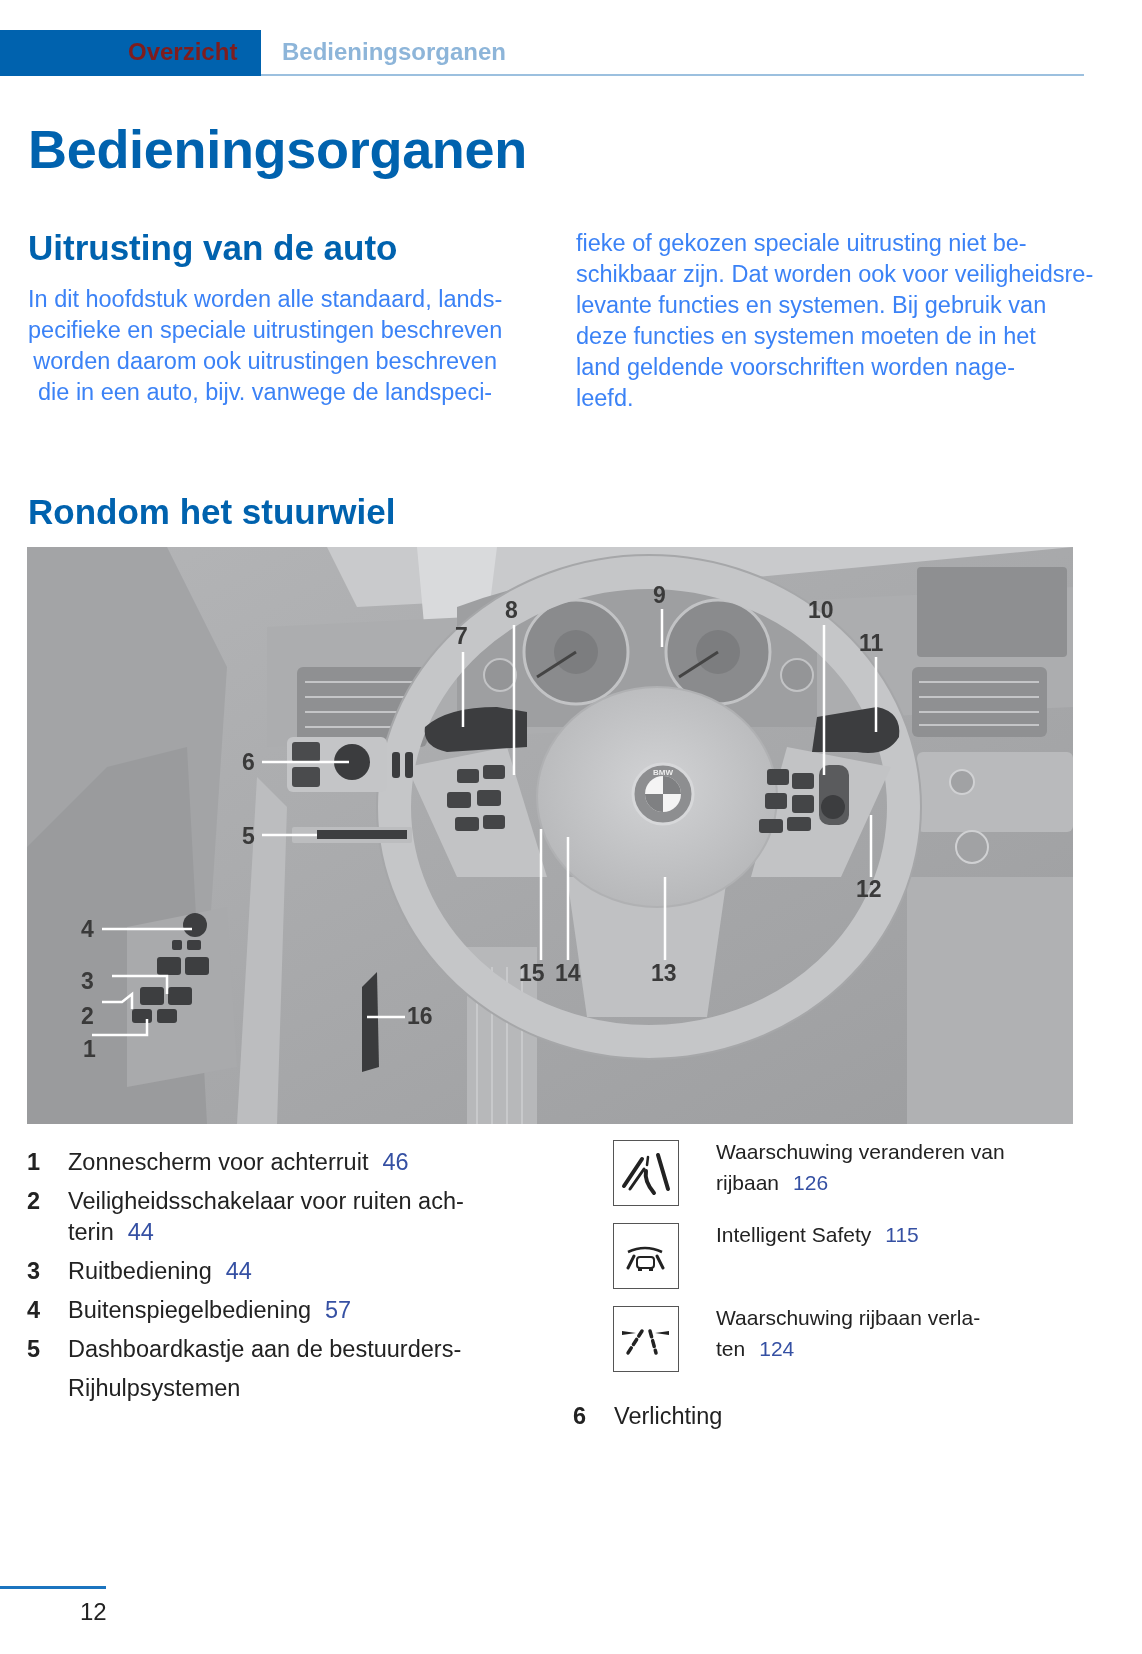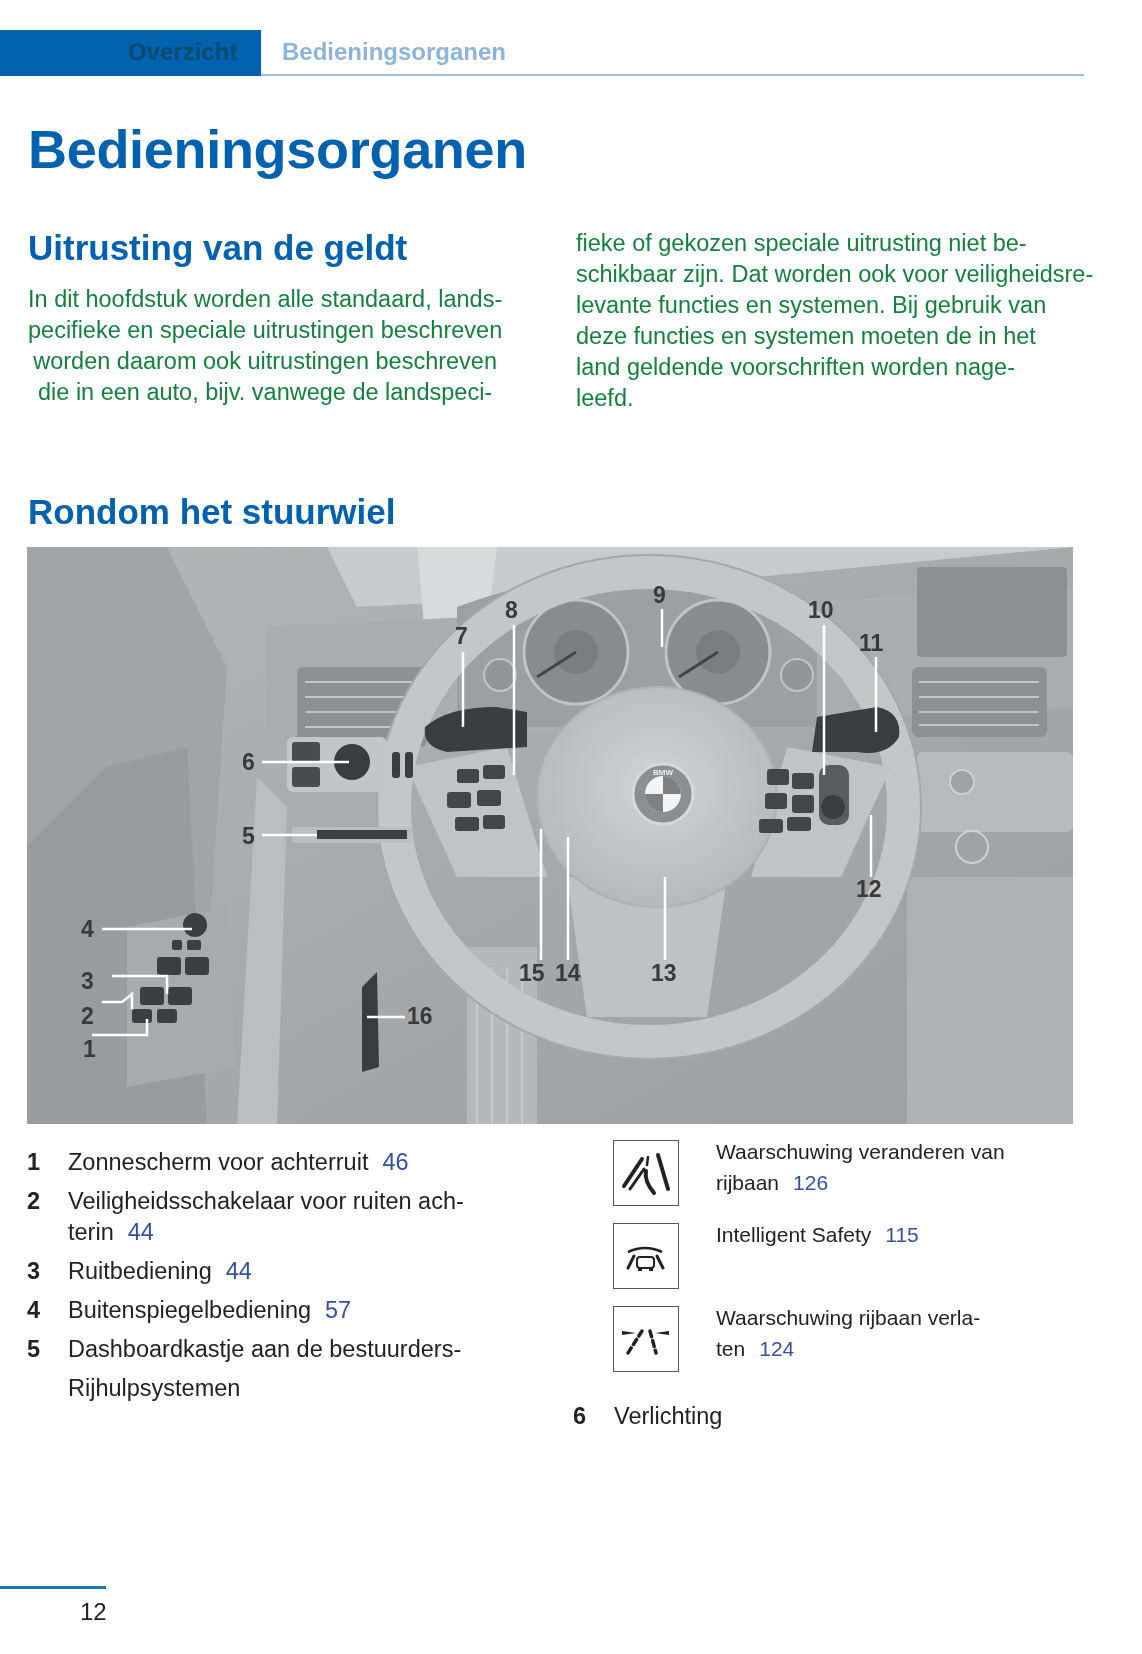--- a/index.html
+++ b/index.html
@@ -1,25 +1,25 @@
 <!DOCTYPE html>
 <html><head>
 <meta charset="utf-8">
 <style>
   html, body { margin:0; padding:0; background:#ffffff; }
   body { width:1142px; height:1654px; position:relative; overflow:hidden;
          font-family:"Liberation Sans", "DejaVu Sans", sans-serif; color:#1a1a1a; }
   .hdr-bar { position:absolute; left:0; top:30px; width:261px; height:46px; background:#0062ae; }
-  .hdr-tab-active { position:absolute; left:128px; top:38px; font-size:24px; font-weight:bold; color:#0c4a6e; }
+  .hdr-tab-active { position:absolute; left:128px; top:38px; font-size:24px; font-weight:bold; color:#7f1d1d; }
   .hdr-tab { position:absolute; left:282px; top:38px; font-size:24px; font-weight:bold; color:#8db5d9; }
   .hdr-line { position:absolute; left:261px; top:74px; width:823px; height:2px; background:#9cc0df; }
 
   .page-title { position:absolute; left:28px; top:118px; font-size:54px; font-weight:bold; color:#0062ae; letter-spacing:-0.3px; margin:0; }
   .h2 { position:absolute; font-size:35px; font-weight:bold; color:#0062ae; margin:0; }
-  .para { position:absolute; font-size:23.5px; line-height:31px; color:#15803d; margin:0; }
+  .para { position:absolute; font-size:23.5px; line-height:31px; color:#3b82f6; margin:0; }
   .para span { display:block; white-space:nowrap; }
 
   .figure { position:absolute; left:27px; top:547px; width:1046px; height:577px; overflow:hidden; background:#a7a8aa; }
   .figure svg { display:block; }
 
   .legend-col { position:absolute; font-size:23.5px; color:#222; }
   .li { position:relative; line-height:31px; padding-left:41px; margin-bottom:8px; }
   .li .num { position:absolute; left:0; top:0; font-weight:bold; }
   .li .txt span { display:block; white-space:nowrap; }
   .ref { color:#3550a3; margin-left:14px; }
@@ -38,21 +38,21 @@
 </head>
 <body>
 
 <div class="hdr-bar"></div>
 <div class="hdr-tab-active">Overzicht</div>
 <div class="hdr-tab">Bedieningsorganen</div>
 <div class="hdr-line"></div>
 
 <h1 class="page-title">Bedieningsorganen</h1>
 
-<h2 class="h2" style="left:28px; top:228px;">Uitrusting van de geldt</h2>
+<h2 class="h2" style="left:28px; top:228px;">Uitrusting van de auto</h2>
 <div class="para" style="left:28px; top:284px;text-align:center;">
   <span>In dit hoofdstuk worden alle standaard, lands-</span>
   <span>pecifieke en speciale uitrustingen beschreven</span>
   <span>worden daarom ook uitrustingen beschreven</span>
   <span>die in een auto, bijv. vanwege de landspeci-</span>
 </div>
 <div class="para" style="left:576px; top:228px;">
   <span>fieke of gekozen speciale uitrusting niet be-</span>
   <span>schikbaar zijn. Dat worden ook voor veiligheidsre-</span>
   <span>levante functies en systemen. Bij gebruik van</span>

